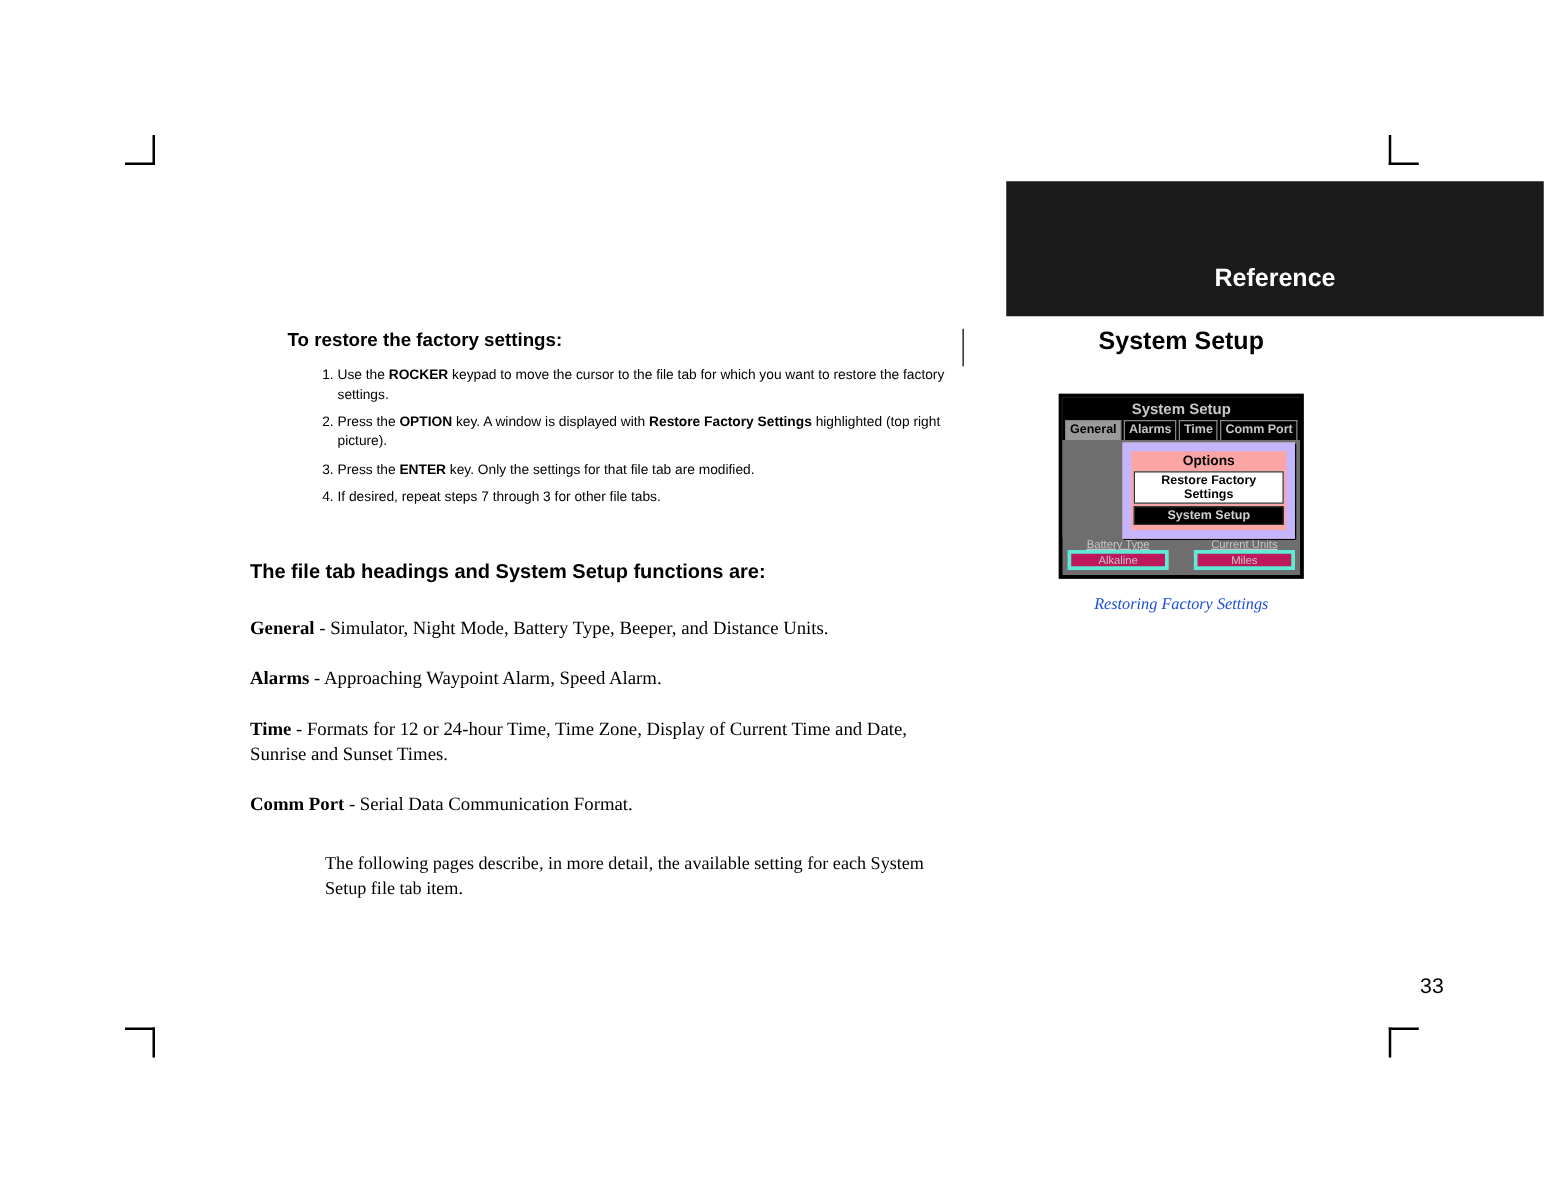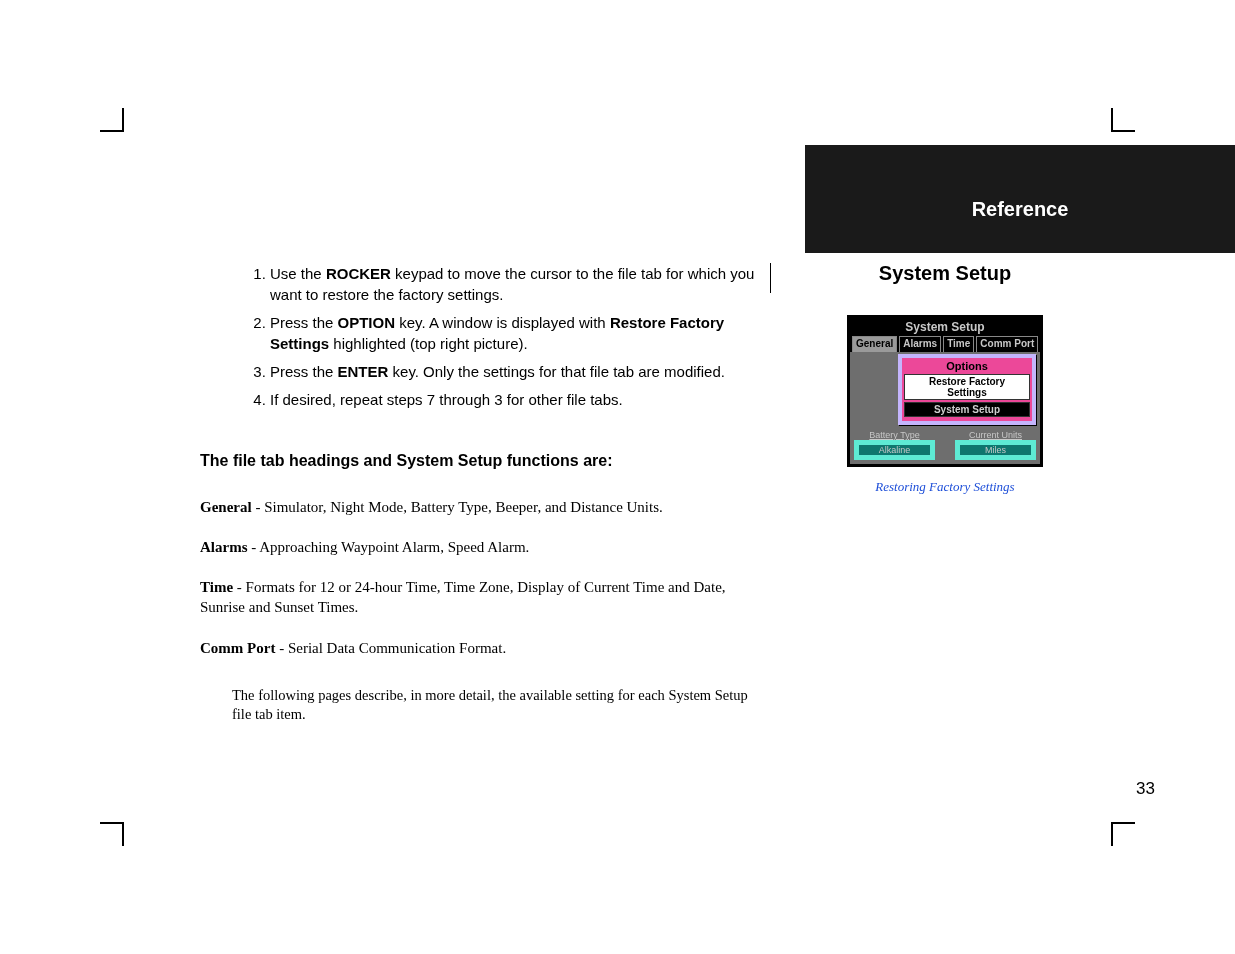--- a/index.html
+++ b/index.html
@@ -53,21 +53,21 @@
     width: 430px;
     height: 108px;
     background: #1a1a1a;
     color: #fff;
     display: flex;
     align-items: flex-end;
     justify-content: center;
     font-family: Arial, Helvetica, sans-serif;
     font-weight: bold;
     font-size: 20px;
-    padding-bottom: 32px;
+    padding-bottom: 18px;
     box-sizing: border-box;
   }
 
   .right-col {
     position: absolute;
     right: 40px;
     top: 112px;
     width: 260px;
     text-align: center;
   }
@@ -135,22 +135,22 @@
     color: #c7c7c7;
     padding: 0 2px;
     display: inline-block;
     min-width: 26px;
   }
   .device-popup {
     position: absolute;
     top: 2px;
     left: 48px;
     right: 4px;
-    background: #ec4899;
-    border: 4px solid #c4b5fd;
+    background: #fca5a5;
+    border: 7px solid #c4b5fd;
     box-shadow: 1px 1px 0 #000;
     padding: 2px;
   }
   .device-popup-title {
     color: #000;
     font-weight: bold;
     text-align: center;
     font-size: 11px;
     margin-bottom: 2px;
   }
@@ -171,22 +171,22 @@
     display: flex;
     justify-content: flex-end;
     padding: 0 4px 4px 4px;
     font-size: 9px;
     color: #c7c7c7;
     gap: 20px;
   }
   .device-bottom .col { width: 48%; }
   .device-bottom .lbl { text-decoration: underline; }
   .device-bottom .val {
-    background: #0f766e;
-    border: 5px solid #5eead4;
+    background: #be185d;
+    border: 3px solid #5eead4;
     color: #c7c7c7;
     padding: 0 2px;
     display: block;
   }
 
   .caption {
     font-style: italic;
     font-size: 13px;
     color: #1d4ed8;
   }
@@ -211,21 +211,21 @@
 
   .left-col h3 {
     font-family: Arial, Helvetica, sans-serif;
     font-weight: bold;
     font-size: 15px;
     margin: 0 0 10px 30px;
   }
 
   .left-col ol {
     font-family: Arial, Helvetica, sans-serif;
-    font-size: 15px;
+    font-size: 11px;
     margin: 0 0 40px 50px;
     padding-left: 20px;
   }
   .left-col ol li {
     margin-bottom: 7px;
     line-height: 1.4;
   }
 
   .left-col .subhead {
     font-family: Arial, Helvetica, sans-serif;
@@ -233,21 +233,21 @@
     font-size: 16px;
     margin: 30px 0 25px 0;
   }
 
   .left-col p {
     margin: 0 0 20px 0;
   }
 
   .left-col .closing {
     text-align: left;
-    margin-left: 32px;
+    margin-left: 60px;
     margin-top: 28px;
     font-size: 14.5px;
   }
 
   .page-number {
     position: absolute;
     right: -40px;
     bottom: 10px;
     font-family: Arial, Helvetica, sans-serif;
     font-weight: normal;
@@ -306,20 +306,21 @@
           <div class="lbl">Current Units</div>
           <span class="val">Miles</span>
         </div>
       </div>
     </div>
 
     <div class="caption">Restoring Factory Settings</div>
   </div>
 
   <div class="left-col">
+    <h3>To restore the factory settings:</h3>
     <ol>
       <li><span>Use the </span><b class="key">ROCKER</b><span> keypad to move the cursor to the file tab for which you want to restore the factory settings.</span></li>
       <li><span>Press the </span><b class="key">OPTION</b><span> key.  A window is displayed with </span><b class="key">Restore Factory Settings</b><span> highlighted (top right picture).</span></li>
       <li><span>Press the </span><b class="key">ENTER</b><span> key.  Only the settings for that file tab are modified.</span></li>
       <li>If desired, repeat steps 7 through 3 for other file tabs.</li>
     </ol>
 
     <div class="subhead">The file tab headings and System Setup functions are:</div>
 
     <p><b class="term">General</b><span> - Simulator, Night Mode, Battery Type, Beeper, and Distance Units.</span></p>

